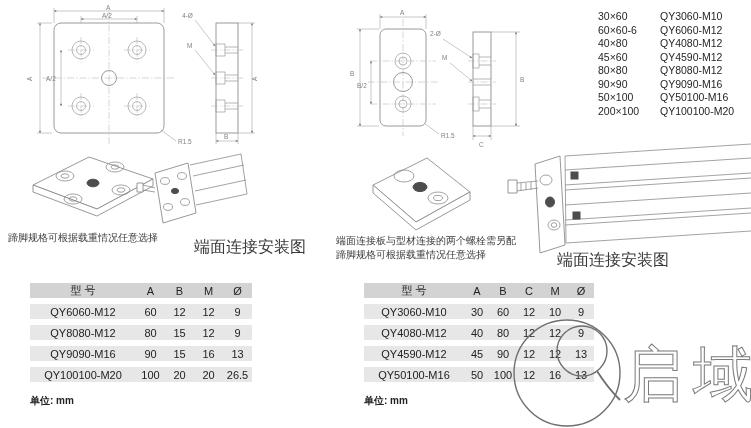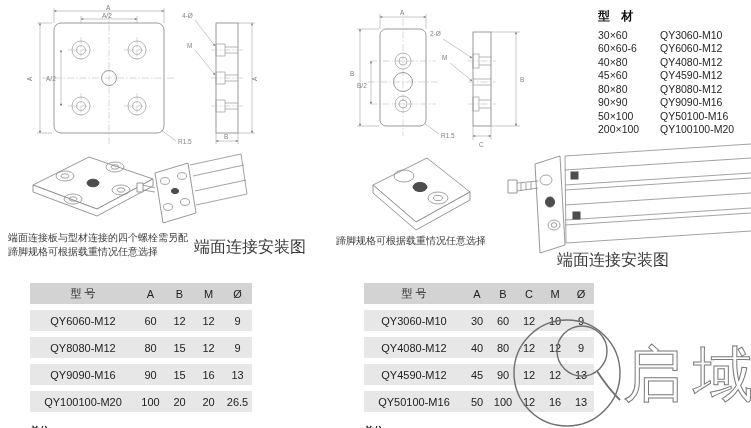--- a/index.html
+++ b/index.html
@@ -20,21 +20,21 @@
   
   .plist{font-size:10.5px;color:#1f1f1f;line-height:13.5px}
   .plist .pt{font-size:12px;font-weight:bold;letter-spacing:4px;margin-bottom:5px;color:#111}
   .p-row{display:flex;height:13.5px;align-items:flex-start}
   .p-size{width:62px}
   
   .note{font-size:10px;color:#3a3a3a;line-height:14px;white-space:nowrap}
   .cap{font-size:16px;color:#3a3a3a;white-space:nowrap}
   
   .tbl{font-size:11px;color:#222}
-  .trow{display:flex;height:21px;align-items:center;background:#e7e7e7;margin-bottom:6px}
+  .trow{display:flex;height:15px;align-items:center;background:#e7e7e7;margin-bottom:6px}
   .trow.head{background:#d3d3d3;font-weight:normal}
   .cell{text-align:center}
   .lt .c0{width:106px}.lt .cn{width:29px}
   .rt .c0{width:100px}.rt .cn{width:26px}
   .unit{font-size:10px;font-weight:bold;color:#222;margin-top:12px}
   .wm{pointer-events:none}
 </style>
 </head>
 <body>
 
@@ -183,21 +183,20 @@
     <line x1="170" y1="30" x2="170" y2="124" class="dl" marker-start="url(#mB)" marker-end="url(#mB)"></line>
     <text x="174" y="80" class="dim">B</text>
     <line x1="127" y1="124" x2="127" y2="138" class="dl"></line>
       <line x1="145" y1="124" x2="145" y2="138" class="dl"></line>
     <line x1="127" y1="134" x2="145" y2="134" class="dl" marker-start="url(#mB)" marker-end="url(#mB)"></line>
     <text x="133" y="145" class="dim">C</text>
   </g>
 </svg>
 
 <div class="abs plist" style="left:598px;top:10px;width:152px">
-  <div class="pt">型 材</div>
   <div class="p-row">
       <span class="p-size">30×60</span>
       <span>QY3060-M10</span>
     </div>
   <div class="p-row">
       <span class="p-size">60×60-6</span>
       <span>QY6060-M12</span>
     </div>
   <div class="p-row">
       <span class="p-size">40×80</span>
@@ -296,26 +295,26 @@
     <rect x="156" y="50" width="9" height="13" class="iso"></rect>
     <line x1="165" y1="53" x2="186" y2="51" class="isoL"></line>
       <line x1="165" y1="61" x2="186" y2="58" class="isoL"></line>
     <line x1="169" y1="53" x2="169" y2="61" class="isoL"></line>
       <line x1="174" y1="53" x2="174" y2="60" class="isoL"></line>
     <line x1="179" y1="52" x2="179" y2="60" class="isoL"></line>
   </g>
 </svg>
 
 <div class="abs note" style="left:8px;top:231px">
-  <div>端面连接板与型材连接的四个螺栓需另配</div>
   <div>蹄脚规格可根据载重情况任意选择</div>
 </div>
 <div class="abs cap" style="left:194px;top:237px">端面连接安装图</div>
 
 <div class="abs note" style="left:336px;top:234px">
+  <div>端面连接板与型材连接的两个螺栓需另配</div>
   <div>蹄脚规格可根据载重情况任意选择</div>
 </div>
 <div class="abs cap" style="left:557px;top:250px">端面连接安装图</div>
 
 <div class="abs tbl lt" style="left:30px;top:283px;width:222px">
   <div class="trow head">
     <span class="cell c0">型 号</span>
     <span class="cell cn">A</span>
     <span class="cell cn">B</span>
     <span class="cell cn">M</span>

